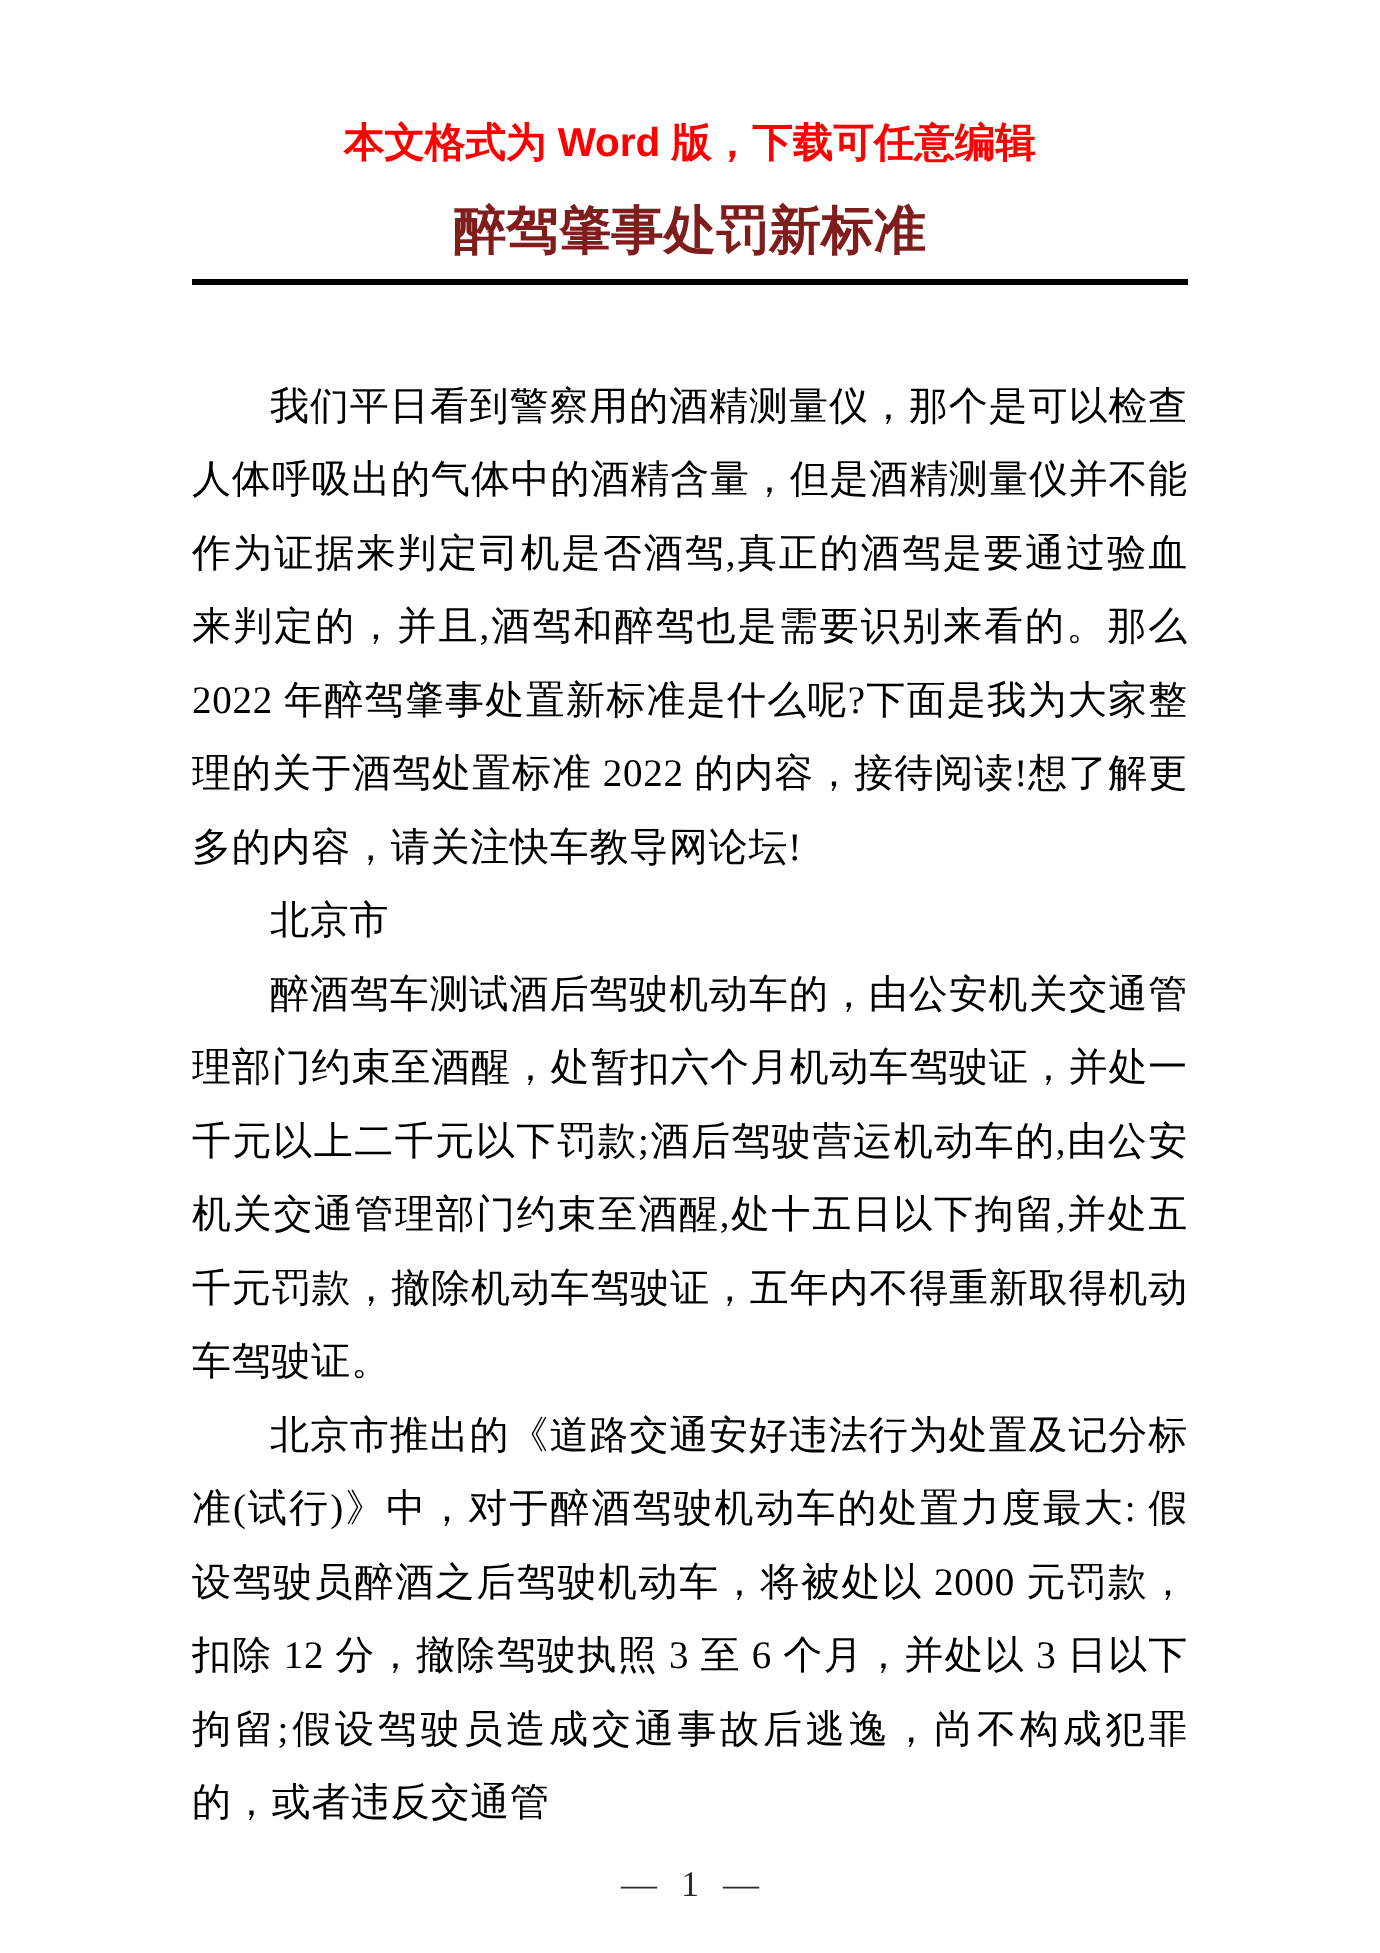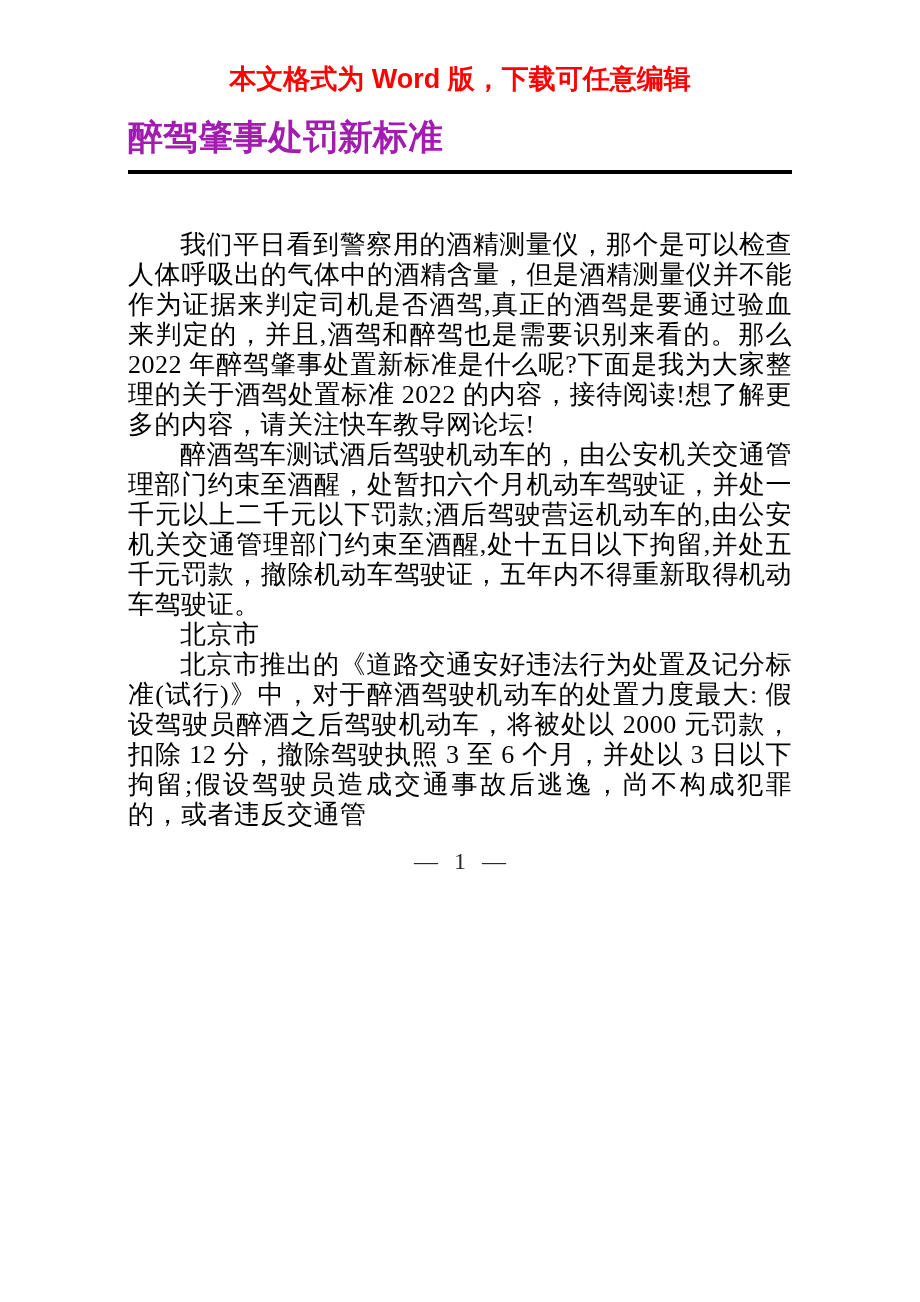--- a/index.html
+++ b/index.html
@@ -11,57 +11,57 @@
     width: 920px;
     height: 1302px;
     font-family: "Liberation Serif", "DejaVu Serif", serif;
     color: #000000;
     overflow: hidden;
   }
   .page {
     box-sizing: border-box;
     width: 920px;
     height: 1302px;
-    padding: 0 128px;
+    padding: 16px 128px;
     display: flex;
     flex-direction: column;
   }
   .notice {
     margin-top: 62px;
     text-align: center;
     color: #ff0000;
     font-weight: bold;
     font-size: 27px;
     line-height: 34px;
     font-family: "Liberation Sans", "DejaVu Sans", sans-serif;
     white-space: nowrap;
   }
   .doc-title {
     margin-top: 20px;
-    text-align: left;
-    color: #a21caf;
+    text-align: center;
+    color: #7f1d1d;
     font-weight: bold;
     font-size: 35px;
     line-height: 44px;
     white-space: nowrap;
   }
   .title-rule {
     margin-top: 10px;
     height: 0;
     border: none;
     border-top: 4px solid #000000;
     width: 100%;
   }
   .body-text {
     margin-top: 56px;
   }
   .body-text p {
     margin: 0;
     font-size: 26px;
-    line-height: 30px;
+    line-height: 49px;
     text-indent: 2em;
     text-align: justify;
     letter-spacing: 0.5px;
   }
   .page-footer {
     margin-top: 18px;
     text-align: center;
     font-size: 24px;
     color: #2b2b2b;
     word-spacing: 10px;
@@ -74,20 +74,20 @@
 <div class="page">
 
   <div class="notice">本文格式为 Word 版，下载可任意编辑</div>
 
   <div class="doc-title">醉驾肇事处罚新标准</div>
 
   <div class="title-rule"></div>
 
   <div class="body-text">
     <p>我们平日看到警察用的酒精测量仪，那个是可以检查人体呼吸出的气体中的酒精含量，但是酒精测量仪并不能作为证据来判定司机是否酒驾,真正的酒驾是要通过验血来判定的，并且,酒驾和醉驾也是需要识别来看的。那么 2022 年醉驾肇事处置新标准是什么呢?下面是我为大家整理的关于酒驾处置标准 2022 的内容，接待阅读!想了解更多的内容，请关注快车教导网论坛!</p>
+    <p>北京市</p>
     <p>醉酒驾车测试酒后驾驶机动车的，由公安机关交通管理部门约束至酒醒，处暂扣六个月机动车驾驶证，并处一千元以上二千元以下罚款;酒后驾驶营运机动车的,由公安机关交通管理部门约束至酒醒,处十五日以下拘留,并处五千元罚款，撤除机动车驾驶证，五年内不得重新取得机动车驾驶证。</p>
-    <p>北京市</p>
     <p>北京市推出的《道路交通安好违法行为处置及记分标准(试行)》中，对于醉酒驾驶机动车的处置力度最大: 假设驾驶员醉酒之后驾驶机动车，将被处以 2000 元罚款，扣除 12 分，撤除驾驶执照 3 至 6 个月，并处以 3 日以下拘留;假设驾驶员造成交通事故后逃逸，尚不构成犯罪的，或者违反交通管</p>
   </div>
 
   <div class="page-footer">— 1 —</div>
 
 </div>
 
 </body></html>

